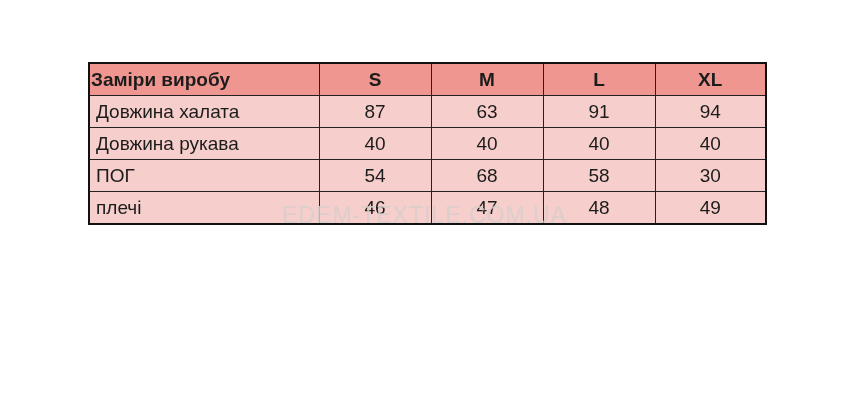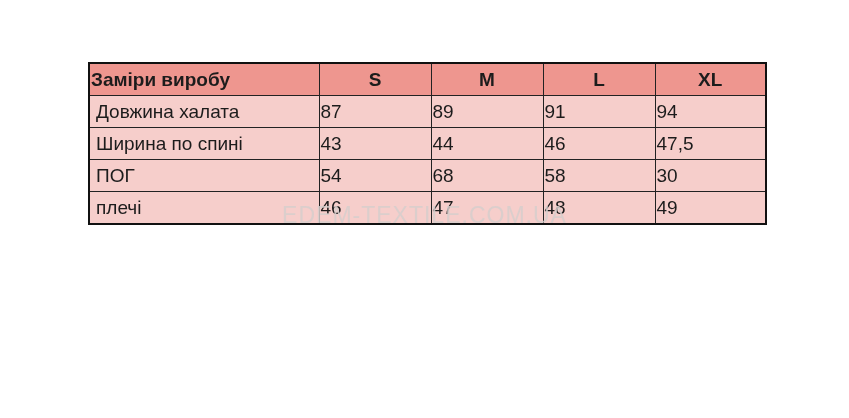--- a/index.html
+++ b/index.html
@@ -49,21 +49,21 @@
   tr.data-row td {
     background: #f6cecb;
     height: 29px;
     vertical-align: middle;
   }
   tr.data-row td.label-cell {
     text-align: left;
     padding-left: 6px;
   }
   tr.data-row td.value-cell {
-    text-align: left;
+    text-align: center;
   }
   tr.data-row.tall td {
     height: 86px;
     vertical-align: bottom;
     padding-bottom: 3px;
   }
   tr.data-row.tall td.label-cell {
     line-height: 26px;
   }
   .watermark {
@@ -97,33 +97,33 @@
         <th class="label-col">Заміри виробу</th>
         <th class="size-col">S</th>
         <th class="size-col">M</th>
         <th class="size-col">L</th>
         <th class="size-col">XL</th>
       </tr>
 
       <tr class="data-row">
         <td class="label-cell">Довжина халата</td>
         <td class="value-cell">87</td>
-        <td class="value-cell">89</td>
+        <td class="value-cell">63</td>
         <td class="value-cell">91</td>
         <td class="value-cell">94</td>
       </tr>
 
+      <tr class="data-row">
+        <td class="label-cell">Довжина рукава</td>
+        <td class="value-cell">40</td>
+        <td class="value-cell">40</td>
+        <td class="value-cell">40</td>
+        <td class="value-cell">40</td>
+      </tr>
 
-      <tr class="data-row">
-        <td class="label-cell">Ширина по спині</td>
-        <td class="value-cell">43</td>
-        <td class="value-cell">44</td>
-        <td class="value-cell">46</td>
-        <td class="value-cell">47,5</td>
-      </tr>
 
       <tr class="data-row">
         <td class="label-cell">ПОГ</td>
         <td class="value-cell">54</td>
         <td class="value-cell">68</td>
         <td class="value-cell">58</td>
         <td class="value-cell">30</td>
       </tr>
 
 

